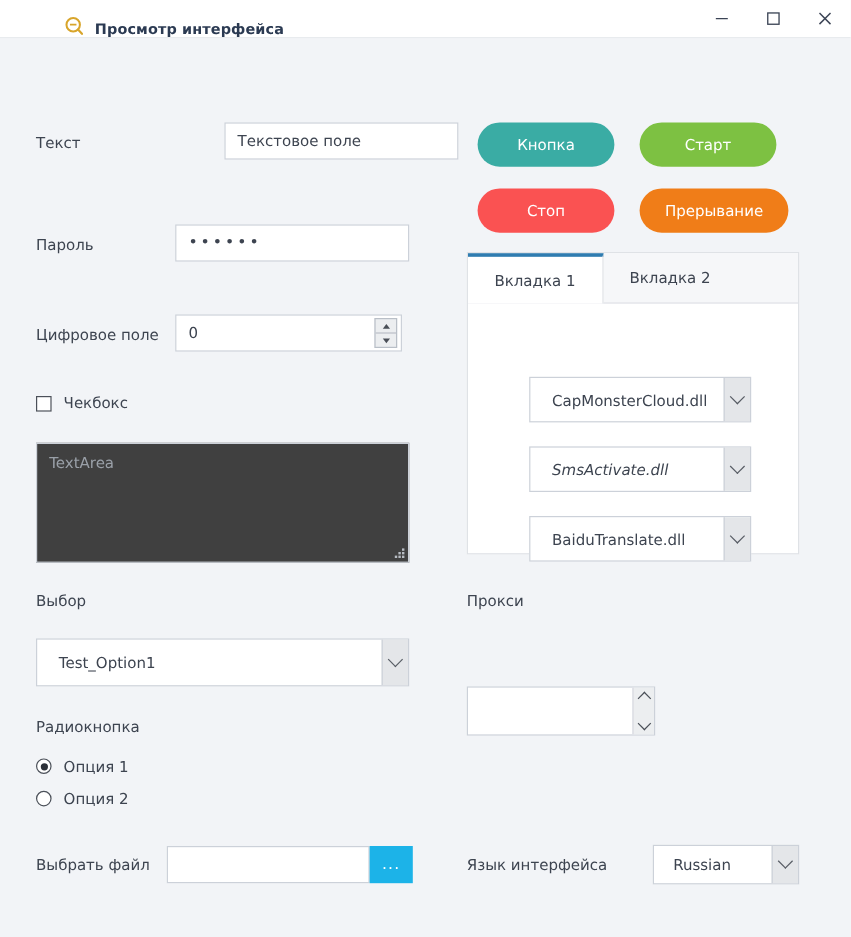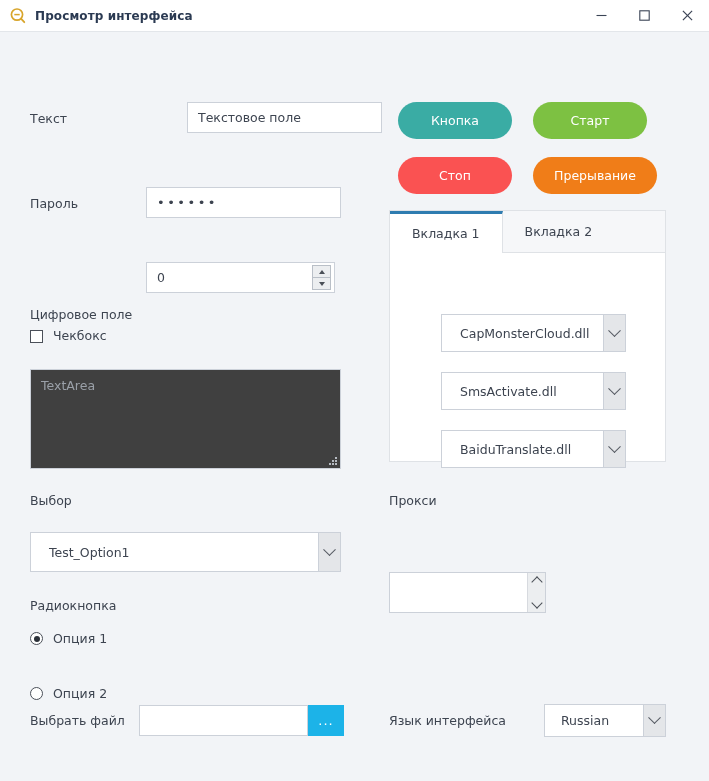--- a/index.html
+++ b/index.html
@@ -14,22 +14,23 @@
     width: 709px; height: 781px;
     background: #f2f4f7;
     display: flex; flex-direction: column;
   }
 
   
   .titlebar {
     height: 31px;
     background: #ffffff;
     border-bottom: 1px solid #e3e6ea;
-    display: flex; align-items: center;
-    flex: 0 0 auto;
+    display: flex; align-items: flex-end;
+    flex: 0 0 auto;
+    padding-left: 44px;
   }
   .title-icon {
     width: 18px; height: 18px;
     margin-left: 9px; margin-right: 8px;
     flex: 0 0 auto;
     display: block;
   }
   .title-text {
     font-size: 12px;
     font-weight: bold;
@@ -324,21 +325,21 @@
     <div class="abs label" style="left:30px; top:79px;">Текст</div>
     <div class="abs textfield" style="left:146px; top:70px; width:195px; height:31px;margin-left:41px;">
       <span>Текстовое поле</span>
     </div>
 
     <div class="abs label" style="left:30px; top:164px;">Пароль</div>
     <div class="abs textfield" style="left:146px; top:155px; width:195px; height:31px;">
       <span class="pwd-dots">••••••</span>
     </div>
 
-    <div class="abs label" style="left:30px; top:239px;margin-top:36px;">Цифровое поле</div>
+    <div class="abs label" style="left:30px; top:239px;">Цифровое поле</div>
     <div class="abs spin-wrap" style="left:146px; top:230px; width:189px; height:31px;">
       <div class="spin-val">0</div>
       <div class="spin-btns">
         <div class="spin-up">
             <i class="tri-up"></i>
           </div>
         <div class="spin-dn">
             <i class="tri-dn"></i>
           </div>
       </div>
@@ -367,21 +368,21 @@
       <div class="combo-arrow">
           <i class="chev"></i>
         </div>
     </div>
 
     <div class="abs label" style="left:30px; top:566px;">Радиокнопка</div>
     <div class="abs radiorow" style="left:30px; top:599px;">
       <span class="radio-out sel"></span>
       <span class="label">Опция 1</span>
     </div>
-    <div class="abs radiorow" style="left:30px; top:654px;">
+    <div class="abs radiorow" style="left:30px; top:626px;">
       <span class="radio-out"></span>
       <span class="label">Опция 2</span>
     </div>
 
     <div class="abs label" style="left:30px; top:681px;">Выбрать файл</div>
     <div class="abs textfield" style="left:139px; top:673px; width:169px; height:31px;">
       <span></span>
     </div>
     <button class="abs browse-btn" style="left:308px; top:673px; width:36px; height:31px;">...</button>
 
@@ -400,21 +401,21 @@
         </div>
       </div>
 
       <div style="position:relative; height:210px;">
         <div class="abs combo" style="left:51px; top:61px; width:185px; height:38px;">
           <div class="combo-val">CapMonsterCloud.dll</div>
           <div class="combo-arrow">
               <i class="chev"></i>
             </div>
         </div>
-        <div class="abs combo" style="left:51px; top:119px; width:185px; height:38px;">
+        <div class="abs combo" style="left:51px; top:119px; width:185px; height:38px;font-style:italic;">
           <div class="combo-val">SmsActivate.dll</div>
           <div class="combo-arrow">
               <i class="chev"></i>
             </div>
         </div>
         <div class="abs combo" style="left:51px; top:177px; width:185px; height:38px;">
           <div class="combo-val">BaiduTranslate.dll</div>
           <div class="combo-arrow">
               <i class="chev"></i>
             </div>

